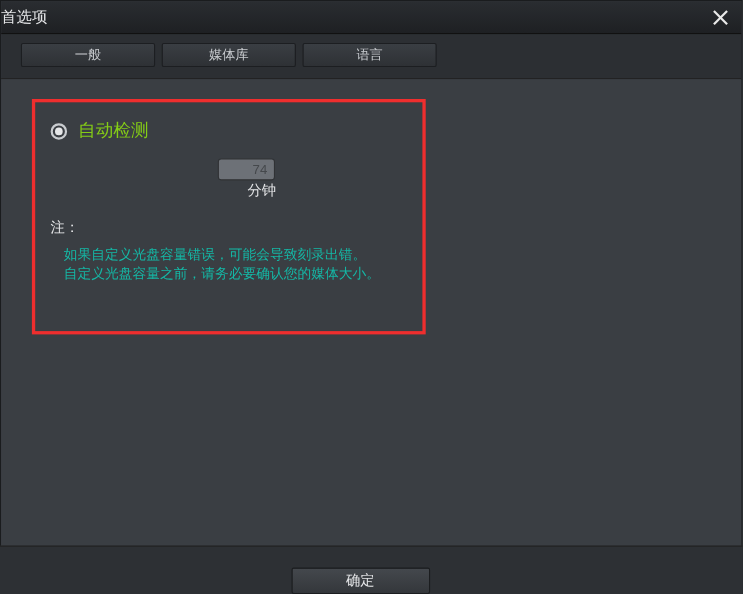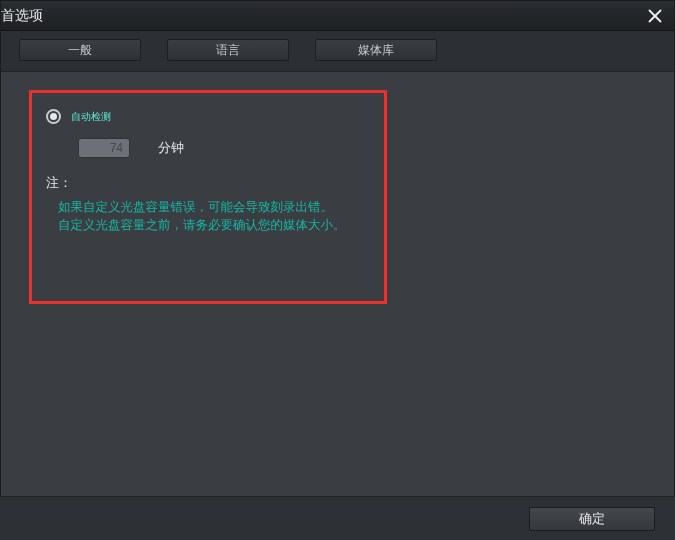--- a/index.html
+++ b/index.html
@@ -19,21 +19,21 @@
   border-bottom: 1px solid #111;
 }
 .titlebar .title { color: #e6e7e9; font-size: 14px; }
 .titlebar .close {
   position: absolute; right: 6px; top: 2px;
   width: 26px; height: 26px;
   display: flex; align-items: center; justify-content: center;
   color: #eaeaea; font-size: 20px; cursor: pointer;
 }
 .tabs {
-  display: flex; gap: 26px;
+  display: flex; gap: 6px;
   padding: 8px 18px 10px 18px;
   background: #2c2f33;
   border-bottom: 1px solid #222;
 }
 .tab {
   flex: 0 0 122px; height: 22px;
   border: 1px solid #1c1e21;
   background: linear-gradient(#3a3e43,#2e3135);
   color: #c9ccd0; text-align: center;
   font-size: 12px; line-height: 20px;
@@ -67,45 +67,46 @@
   border-radius: 50%;
   border: 2px solid #c9ccd0;
   display: flex; align-items: center; justify-content: center;
   margin-right: 10px;
   flex-shrink: 0;
 }
 .radio-inner {
   width: 7px; height: 7px; border-radius: 50%;
   background: #e6e7e9;
 }
-.radio-label { color: #5eead4; font-size: 10px; }
+.radio-label { color: #84cc16; font-size: 16px; }
 .minutes-row {
   display: flex; align-items: center;
   margin: 4px 0 16px 32px;
+  flex-direction: column;
 }
 .num-input {
   width: 52px; height: 20px;
   background: #6d7177;
   border: 1px solid #303235;
   border-radius: 3px;
   color: #45484c;
   text-align: right;
   padding-right: 6px;
   font-size: 12px;
 }
 .minutes-label { margin-left: 28px; color: #e6e7e9; }
 .note-title { color: #e6e7e9; margin-bottom: 6px; }
 .note-line { color: #14b8a6; font-size: 12.5px; line-height: 18px; margin-left: 12px; }
 .footer {
   position: absolute; left: 0; right: 0; bottom: 0;
   height: 44px;
   background: #2d3034;
   border-top: 1px solid #222;
   display: flex; align-items: center; justify-content: flex-end;
-  padding-right: 20px; gap: 6px;
+  padding-right: 20px; gap: 6px; flex-direction: column;
 }
 .btn {
   width: 126px; height: 24px;
   background: linear-gradient(#44484d,#34373b);
   border: 1px solid #1b1d1f;
   border-radius: 2px;
   color: #e6e7e9;
   font-size: 13px;
   text-align: center; line-height: 22px;
   cursor: pointer;
@@ -119,22 +120,22 @@
   <div class="close">
     <svg width="14" height="14" viewBox="0 0 14 14">
         <line x1="1" y1="1" x2="13" y2="13" stroke="#eaeaea" stroke-width="2"></line>
         <line x1="13" y1="1" x2="1" y2="13" stroke="#eaeaea" stroke-width="2"></line>
       </svg>
   </div>
 </div>
 
 <div class="tabs">
   <div class="tab">一般</div>
+  <div class="tab">媒体库</div>
   <div class="tab">语言</div>
-  <div class="tab">媒体库</div>
 </div>
 
 <div class="content">
   <div class="redbox">
 
     <div class="radio-row">
       <span class="radio-outer">
           <span class="radio-inner"></span>
         </span>
       <span class="radio-label">自动检测</span>

